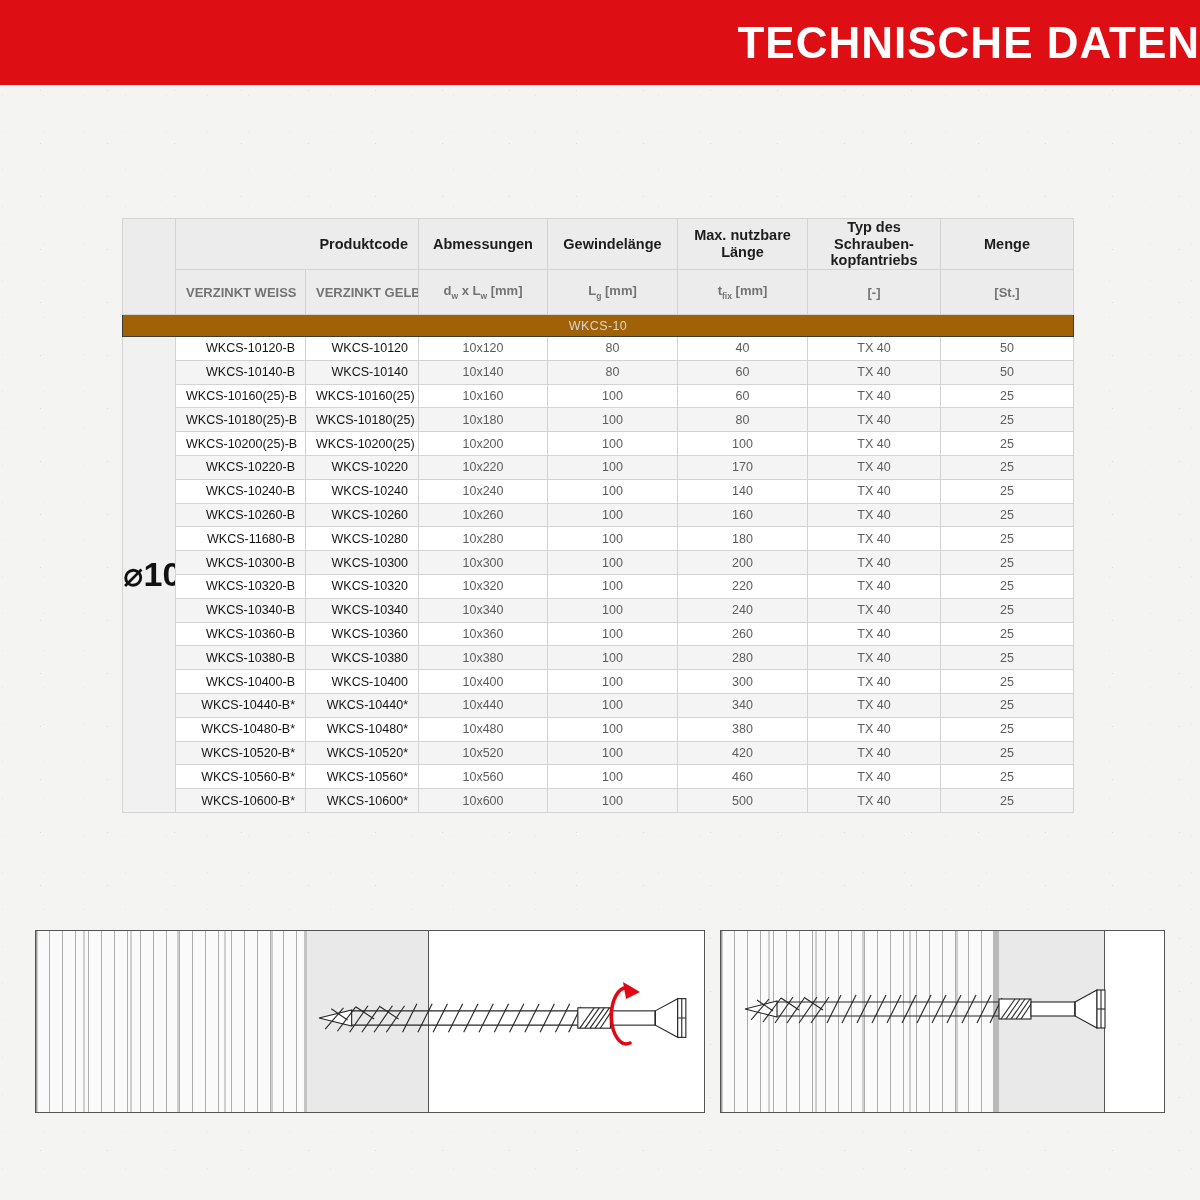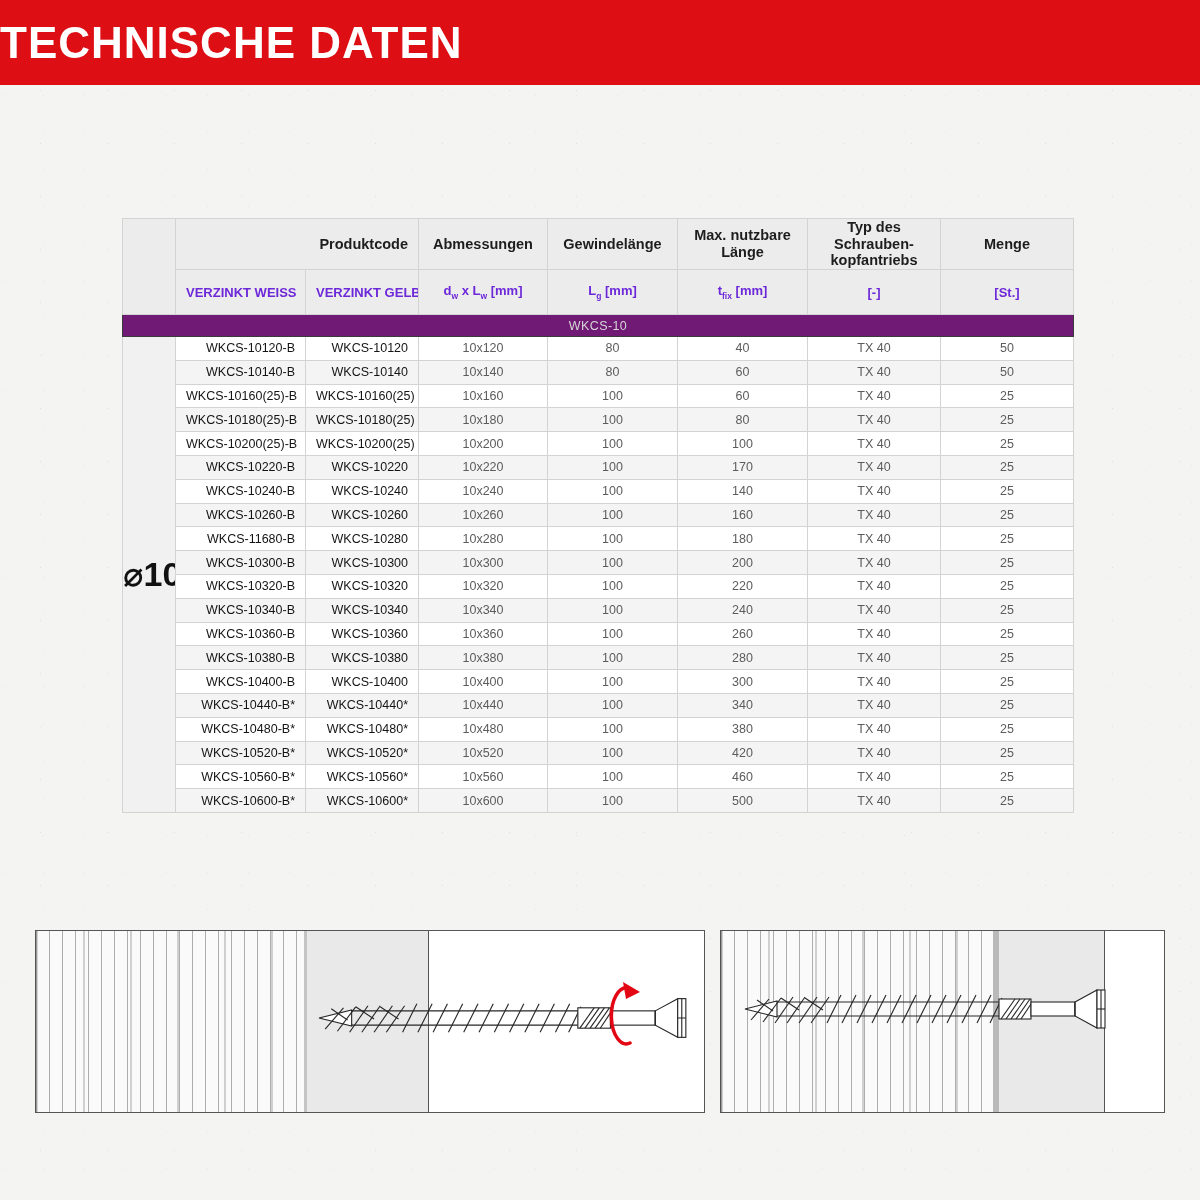--- a/index.html
+++ b/index.html
@@ -12,46 +12,46 @@
       radial-gradient(#e7e7e4 0.7px, transparent 0.8px);
     background-size: 67px 53px, 41px 37px;
     background-position: 7px 11px, 23px 3px;
     position:relative;
     overflow:hidden;
   }
 
   
   .banner {
     position:absolute; left:0; top:0; width:1200px; height:85px;
-    background:#de0e15; display:flex; align-items:center; justify-content:flex-start;
+    background:#de0e15; display:flex; align-items:center; justify-content:flex-end;
   }
   .banner h1 {
     color:#ffffff; font-size:44px; font-weight:bold; letter-spacing:1px;
   }
 
   
   table.spec {
     position:absolute; left:122px; top:218px; width:951px;
     border-collapse:collapse; table-layout:fixed;
     font-size:12.5px;
   }
   table.spec th, table.spec td {
     border:1px solid #d3d3d3; padding:0 10px; text-align:center;
     overflow:hidden; white-space:nowrap;
   }
   thead tr.h1 th { height:48px; background:#ececec; font-size:14.5px; font-weight:bold; color:#1d1d1d; white-space:normal; line-height:1.15; }
-  thead tr.h2 th { height:45px; background:#ececec; font-size:13px; font-weight:bold; color:#6d28d9; }
+  thead tr.h2 th { height:45px; background:#ececec; font-size:13px; font-weight:bold; color:#737373; }
   thead th.left, tbody td.code { text-align:right; }
   thead th.corner { background:#ececec; }
   sub { font-size:8.5px; }
 
   tbody tr { height:23.8px; }
   tbody tr.band { height:22px; }
   tbody tr.band td {
-    background:#701a75; color:#d6d6d6; border:1px solid #3b3b3b;
+    background:#a16207; color:#d6d6d6; border:1px solid #3b3b3b;
     font-size:12.5px; letter-spacing:0.4px; font-weight:normal;
   }
   tbody tr:nth-child(odd):not(.band) td { background:#f4f4f4; }
   tbody tr:nth-child(even) td { background:#ffffff; }
   tbody td.code { font-weight:normal; color:#141414; }
   tbody td.val  { color:#5c5c5c; }
   tbody td.dia  {
     background:#f1f1f1 !important; font-size:34px; font-weight:bold; color:#111;
     text-align:right; vertical-align:middle; padding:0;
   }

